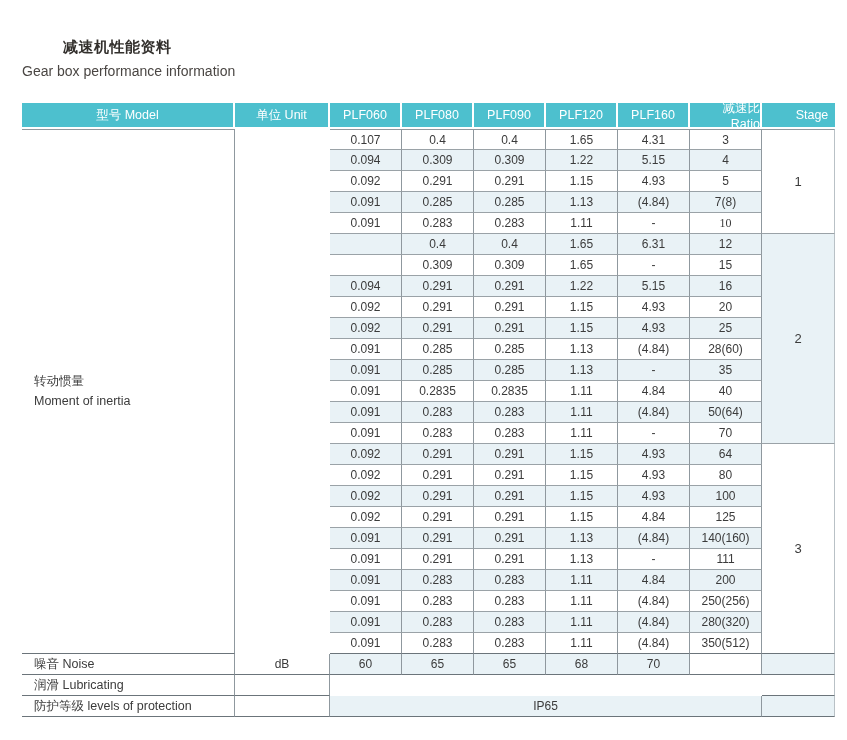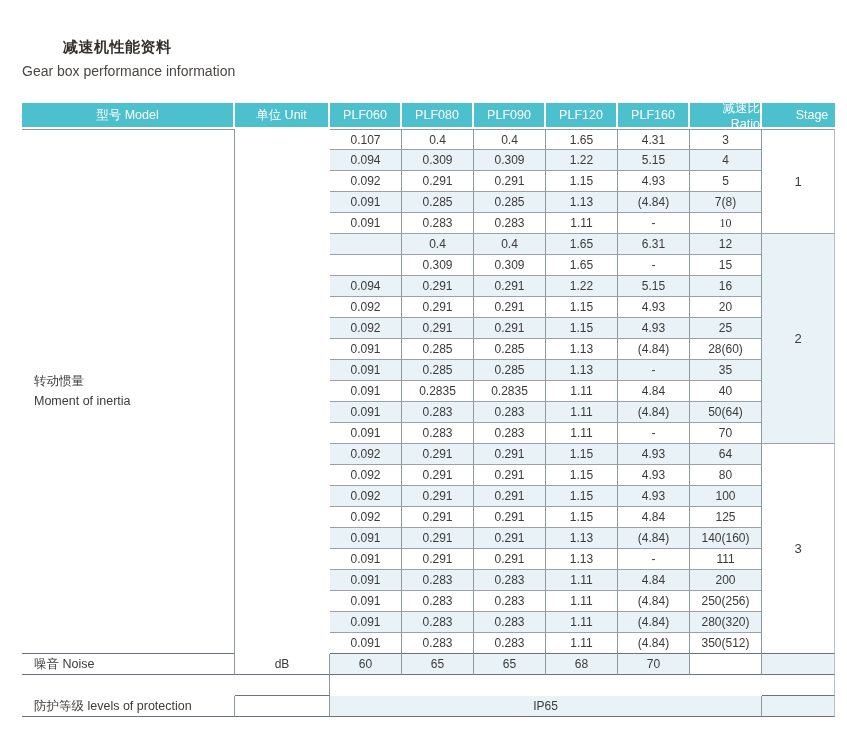--- a/index.html
+++ b/index.html
@@ -88,20 +88,21 @@
   <div class="c left-lab heavy-b" style="grid-row:27;grid-column:1">噪音 Noise</div>
   <div class="c heavy-b" style="grid-row:27;grid-column:2">dB</div>
   <div class="c stripe heavy-b" style="grid-row:27;grid-column:3">60</div>
   <div class="c stripe heavy-b" style="grid-row:27;grid-column:4">65</div>
   <div class="c stripe heavy-b" style="grid-row:27;grid-column:5">65</div>
   <div class="c stripe heavy-b" style="grid-row:27;grid-column:6">68</div>
   <div class="c stripe heavy-b" style="grid-row:27;grid-column:7">70</div>
   <div class="c heavy-b" style="grid-row:27;grid-column:8"></div>
   <div class="c stripe heavy-b lastcol" style="grid-row:27;grid-column:9"></div>
 
+  <div class="c left-lab heavy-b" style="grid-row:28;grid-column:1">润滑 Lubricating</div>
   <div class="c heavy-b" style="grid-row:28;grid-column:2"></div>
   <div class="c heavy-b lastcol" style="grid-row:28;grid-column:9"></div>
 
   <div class="c left-lab heavy-b" style="grid-row:29;grid-column:1">防护等级 levels of protection</div>
   <div class="c heavy-b" style="grid-row:29;grid-column:2"></div>
   <div class="c stripe heavy-b" style="grid-row:29;grid-column:3/9">IP65</div>
   <div class="c stripe heavy-b lastcol" style="grid-row:29;grid-column:9"></div>
 <div class="c first" style="grid-area: 2 / 3;">0.107</div>
     <div class="c first" style="grid-area: 2 / 4;">0.4</div>
     <div class="c first" style="grid-area: 2 / 5;">0.4</div>

